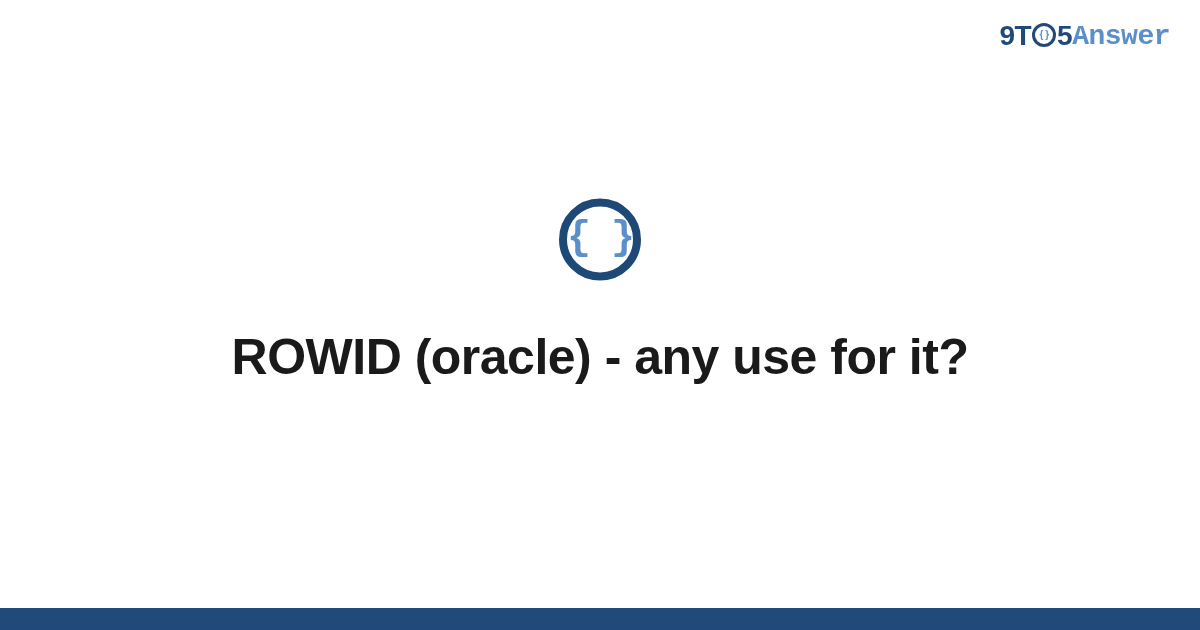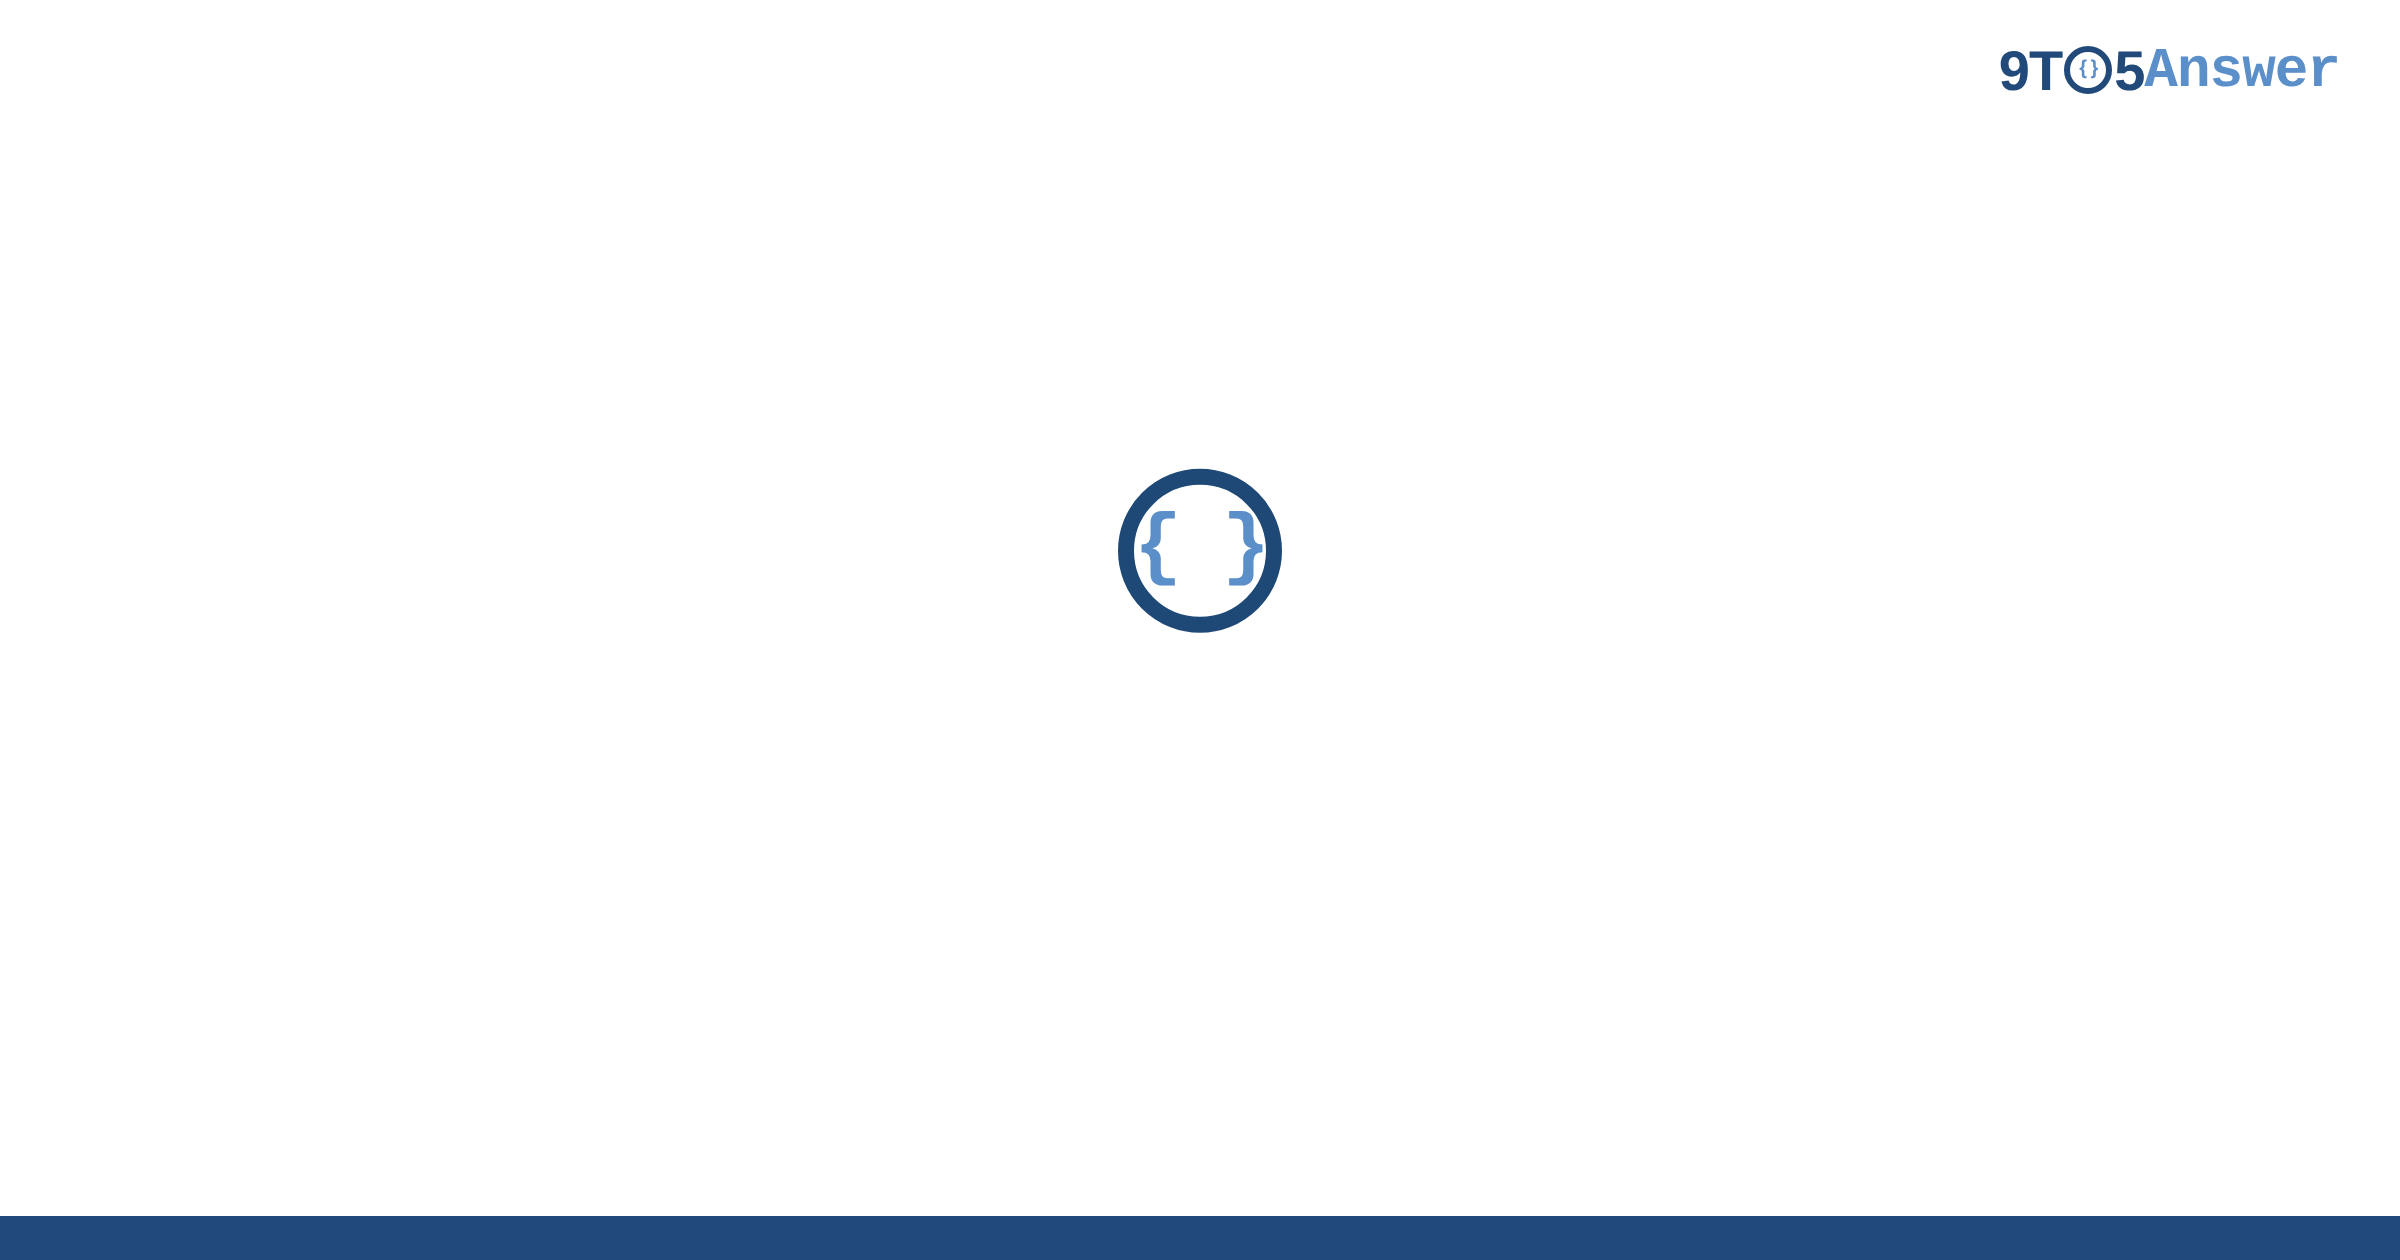--- a/index.html
+++ b/index.html
@@ -103,15 +103,16 @@
     <span class="logo-o-inner">{ }</span>
   </span>
   <span class="logo-5">5</span>
   <span class="logo-answer">Answer</span>
 </div>
 
 <div class="content">
   <div class="icon-circle">
     <span class="icon-braces">{ }</span>
   </div>
+  <h1 class="question-title">ROWID (oracle) - any use for it?</h1>
 </div>
 
 <div class="footer-bar"></div>
 
 </body></html>

